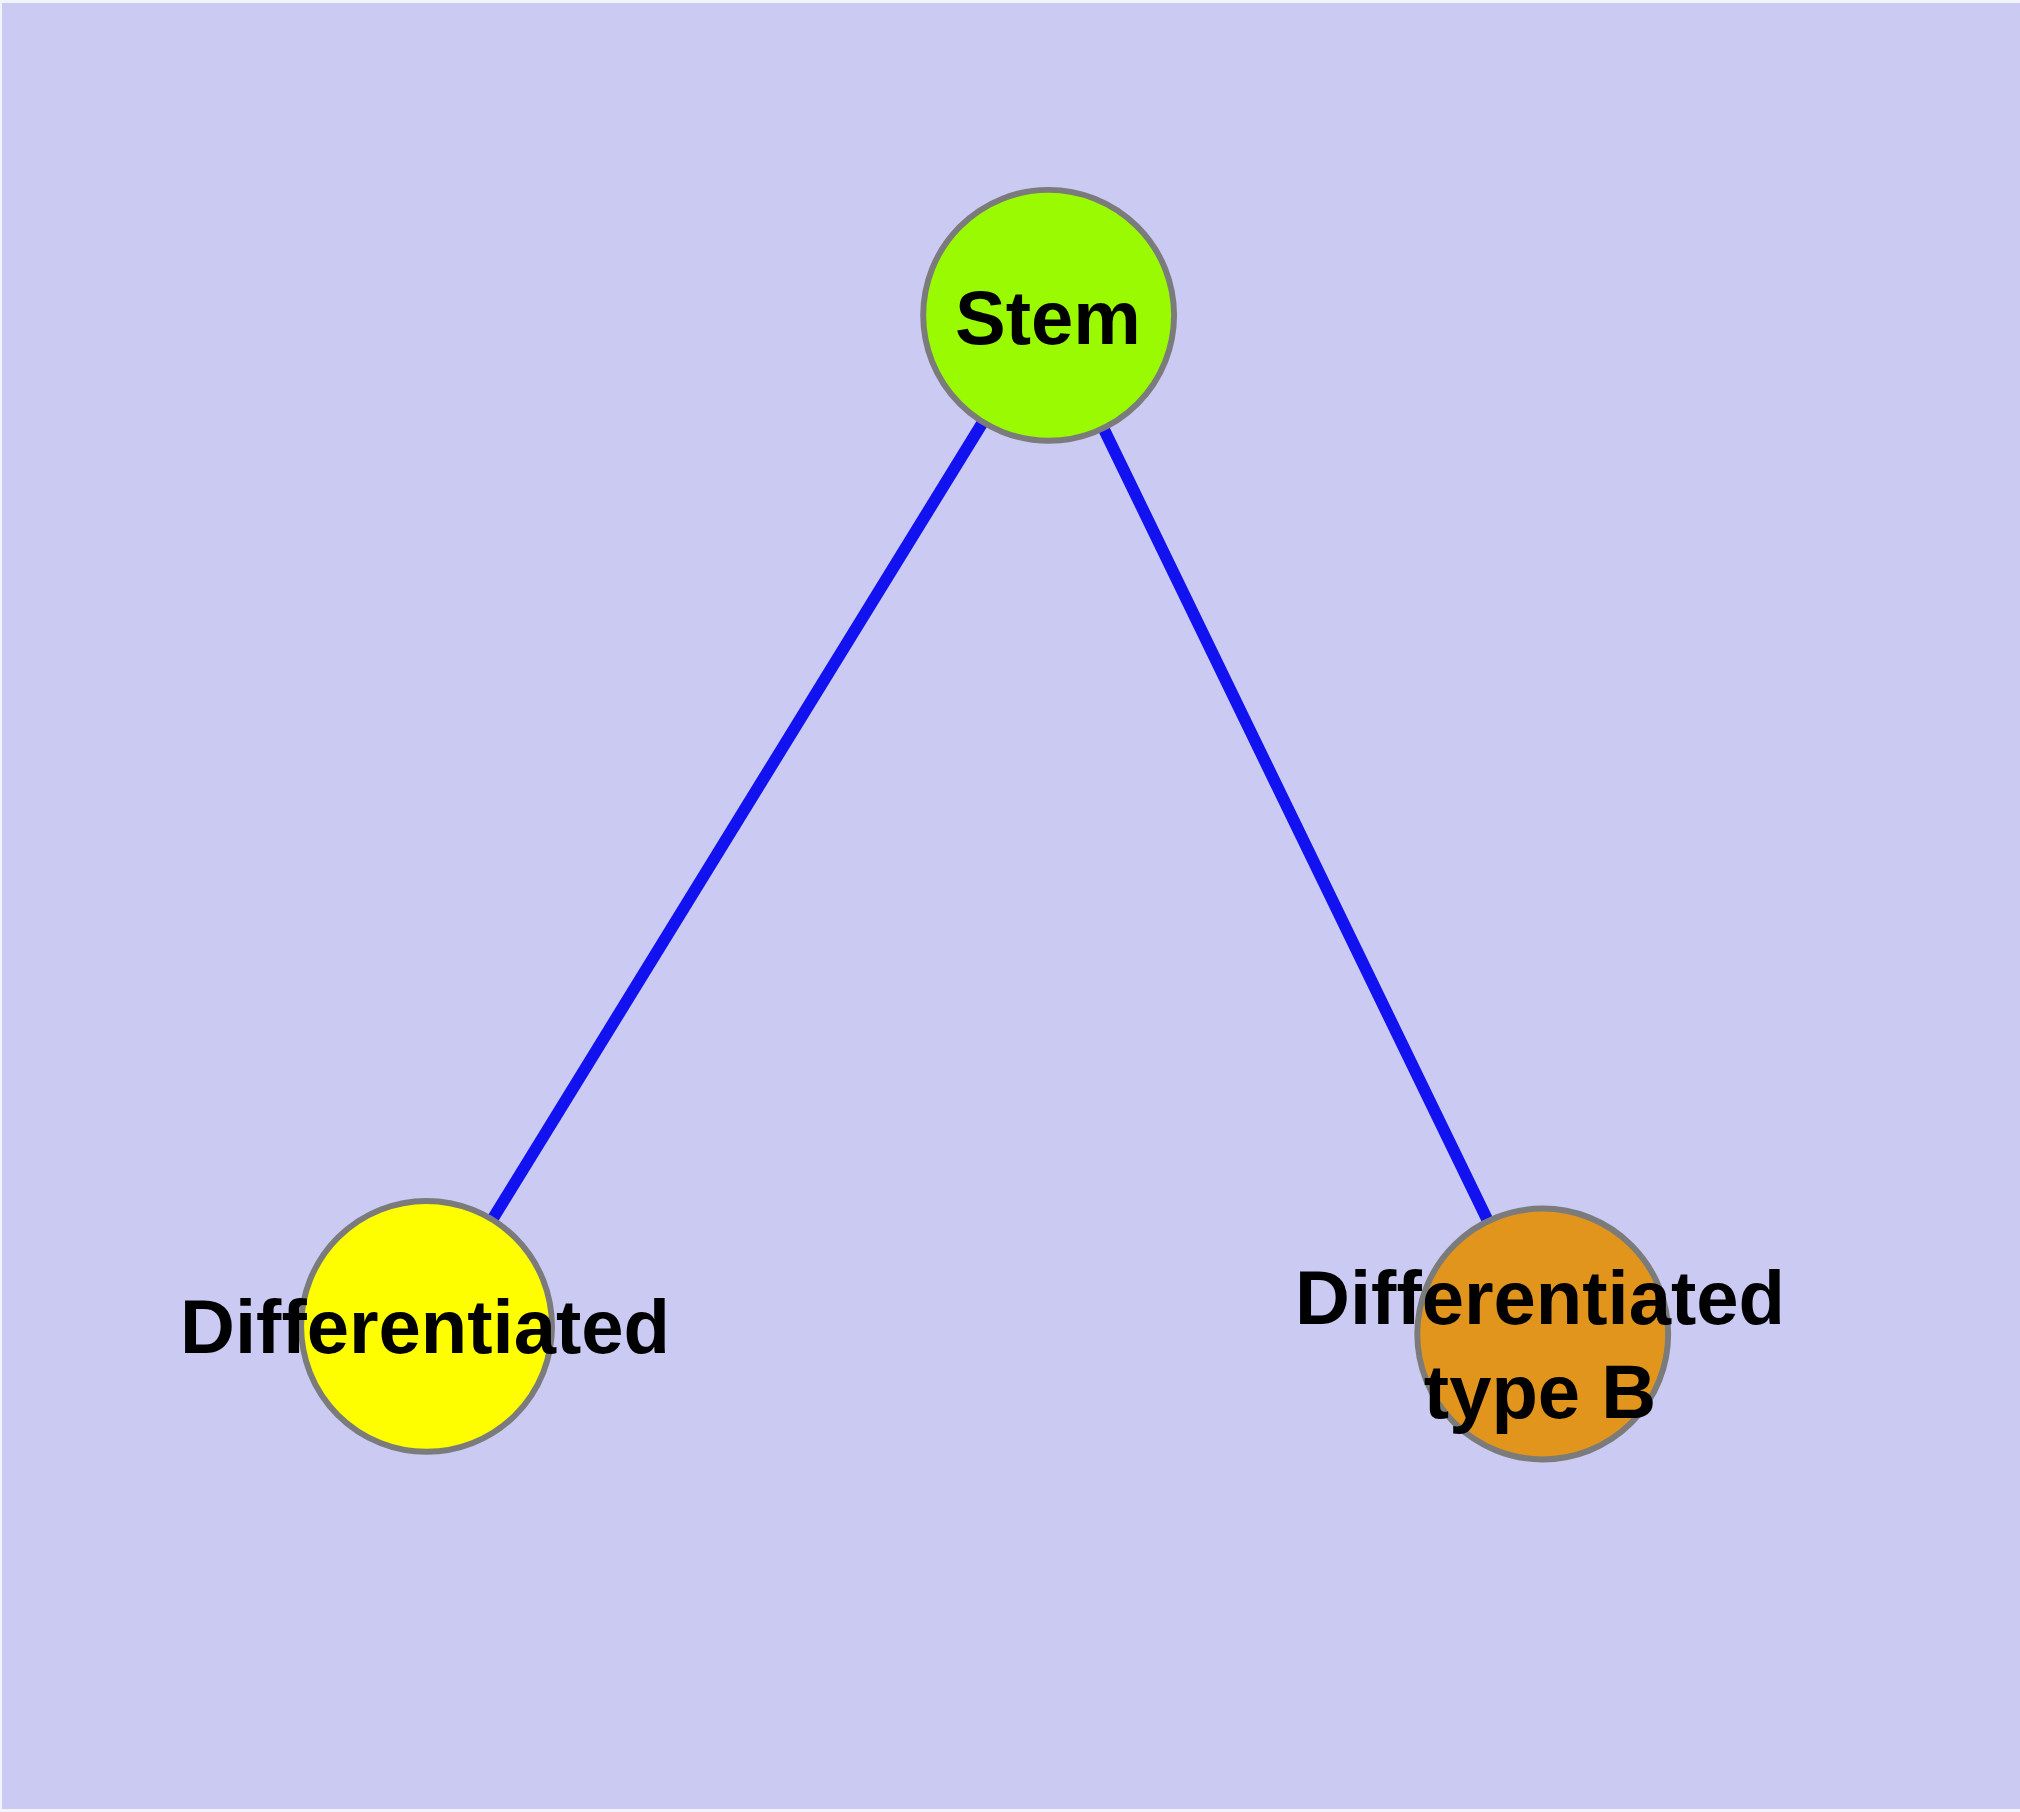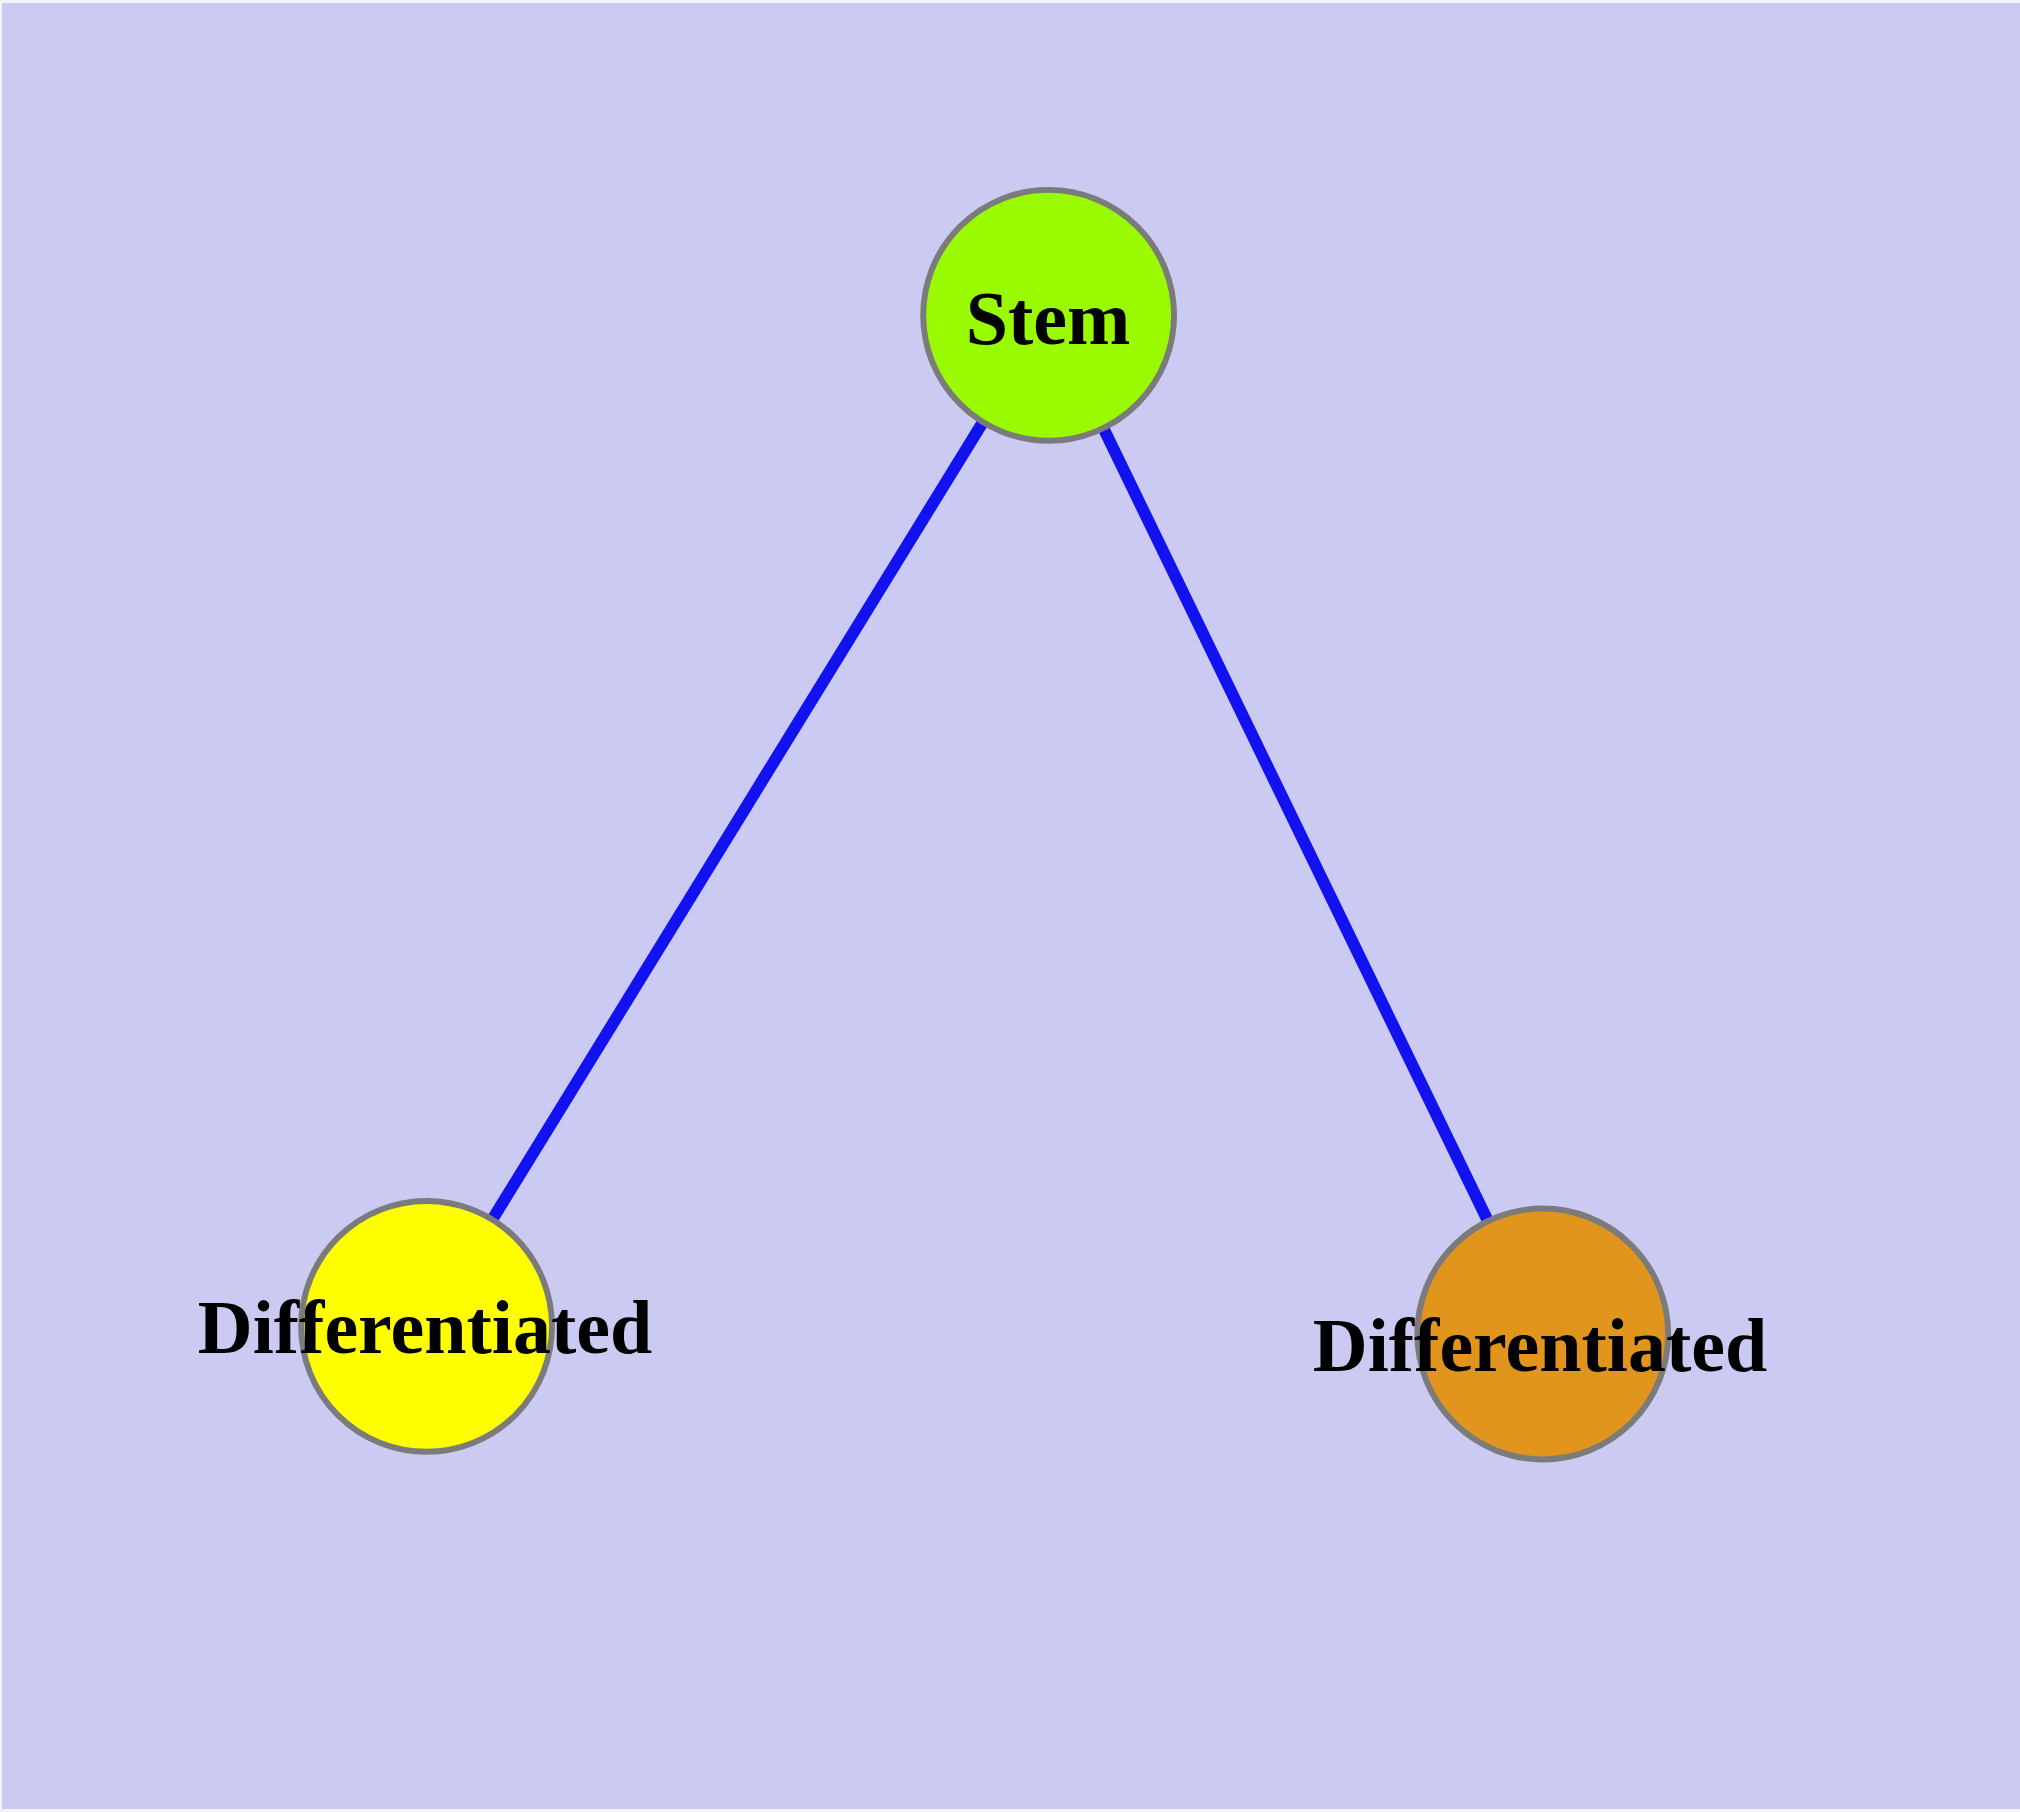--- a/index.html
+++ b/index.html
@@ -4,21 +4,21 @@
 <style>
   html, body {
     margin: 0;
     padding: 0;
     overflow: hidden;
   }
   #canvas {
     position: relative;
     width: 2021px;
     height: 1812px;
-    font-family: Liberation Serif, serif;
+    font-family: Liberation Sans, sans-serif;
   }
   #graph-svg {
     position: absolute;
     left: 0;
     top: 0;
     display: block;
   }
   .edge {
     stroke-width: 14;
     fill: none;
@@ -65,16 +65,17 @@
   <div class="label" style="left: 1048px; top: 318px; color: rgb(0, 0, 0);">
     <div>Stem</div>
   </div>
 
   <div class="label" style="left: 425px; top: 1327px; color: rgb(0, 0, 0);">
     <div>Differentiated</div>
   </div>
 
   <div class="label" style="left: 1540px; top: 1345px; color: rgb(0, 0, 0);">
     <div>Differentiated</div>
+    <div>type B</div>
   </div>
 
 </div>
 
 
 </body></html>

